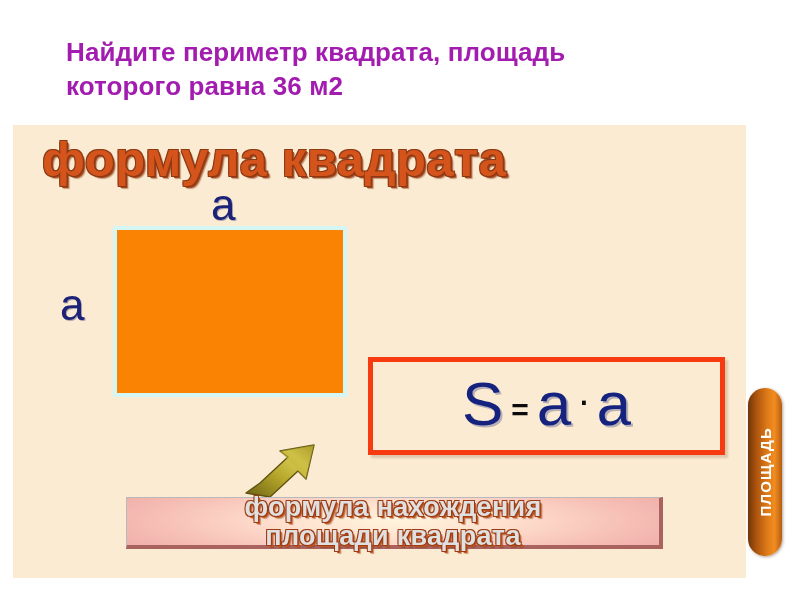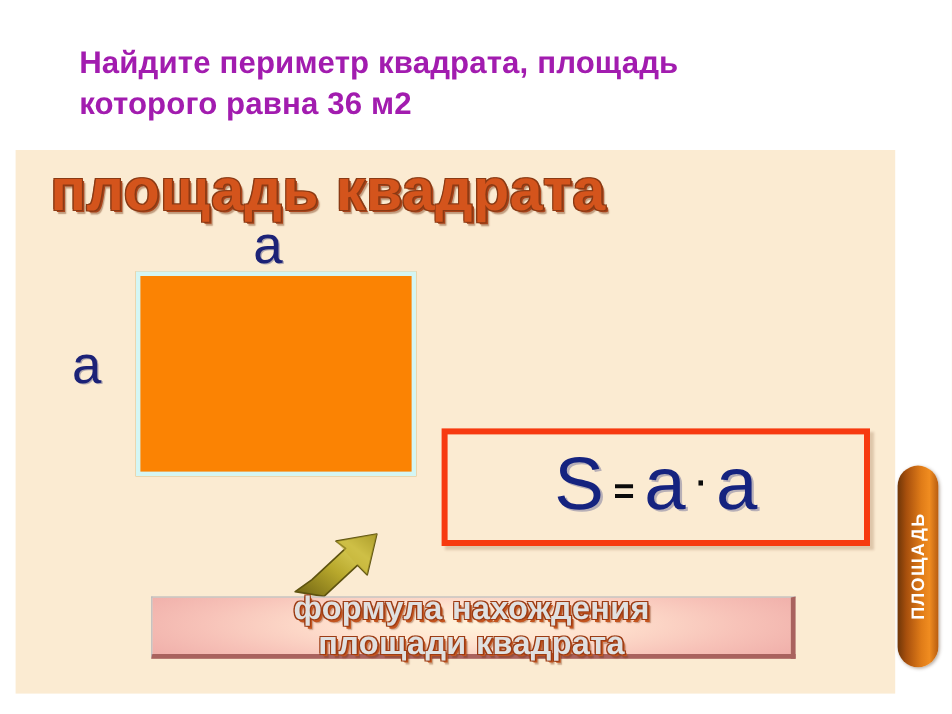--- a/index.html
+++ b/index.html
@@ -201,21 +201,21 @@
   }
 </style>
 </head>
 <body>
 
 <div id="slide-title">Найдите периметр квадрата, площадь
 которого равна 36 м2</div>
 
 <div id="content-panel"></div>
 
-<div id="wordart-heading">площадь квадрата</div>
+<div id="wordart-heading">формула квадрата</div>
 
 <div id="square-figure"></div>
 
 <div class="side-label" id="label-top">a</div>
 
 <div class="side-label" id="label-left">a</div>
 
 <div id="formula-box">
   <div id="formula-row">
     <span class="formula-sym">S</span>

